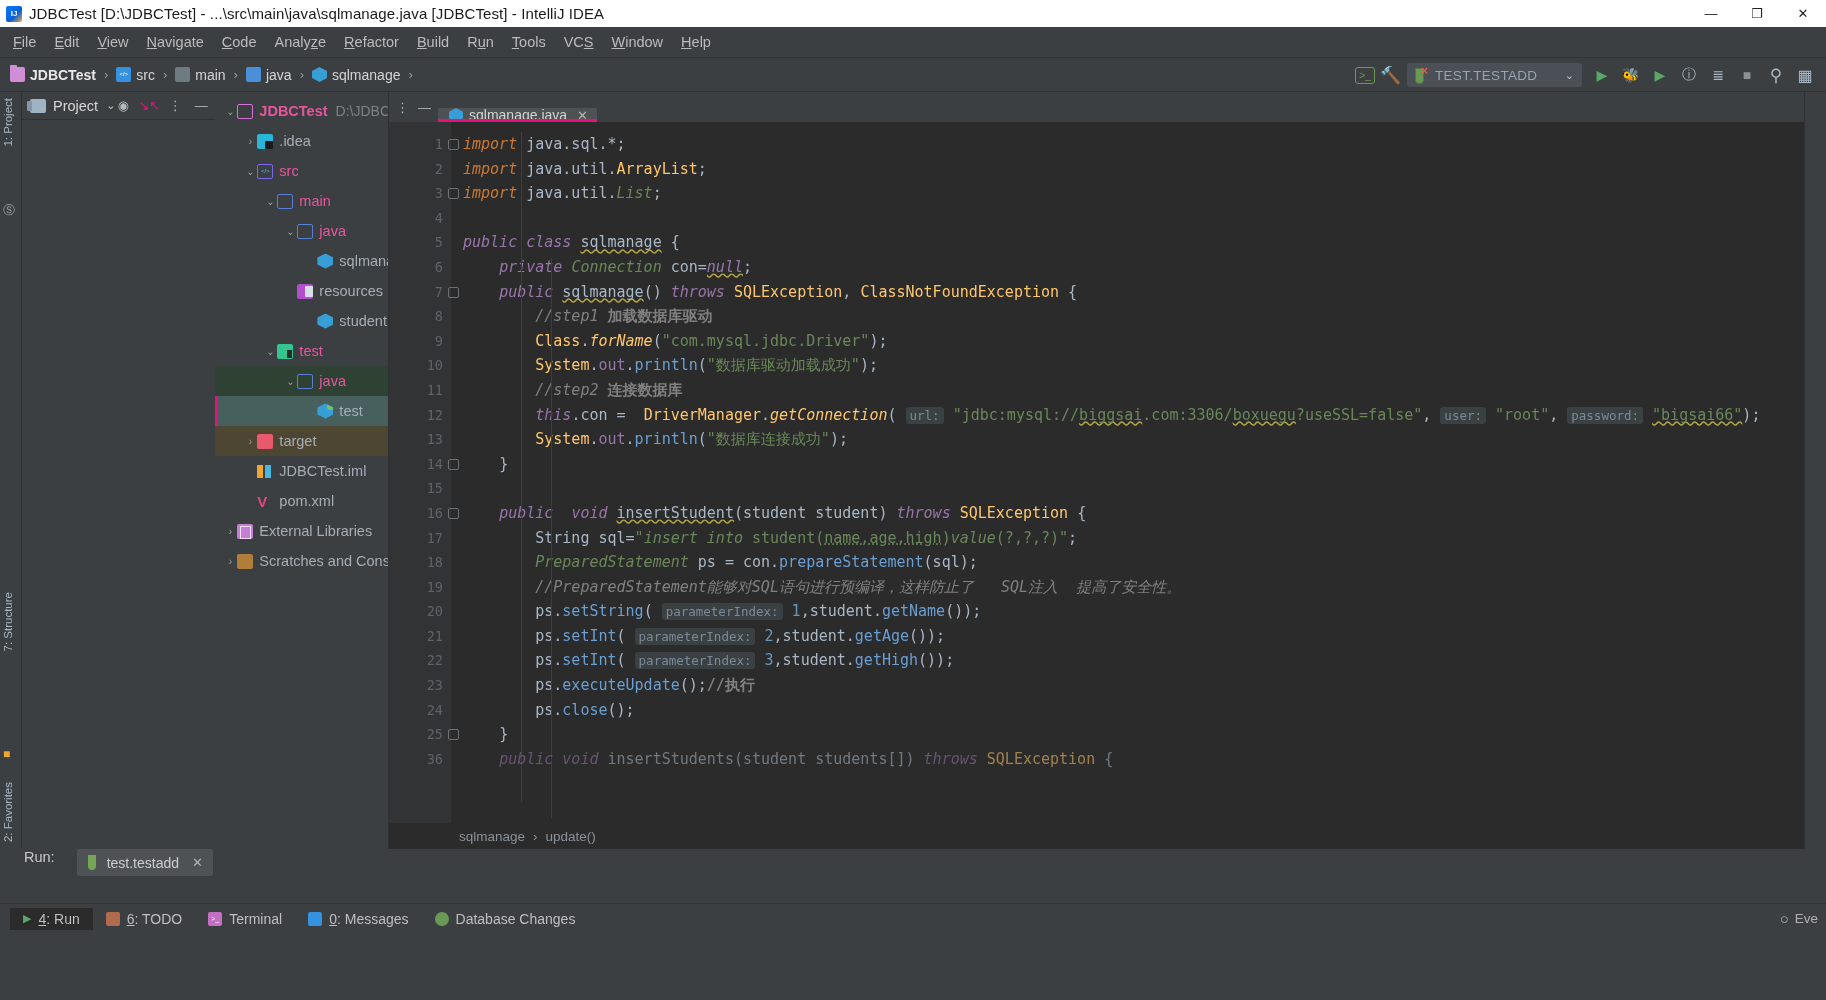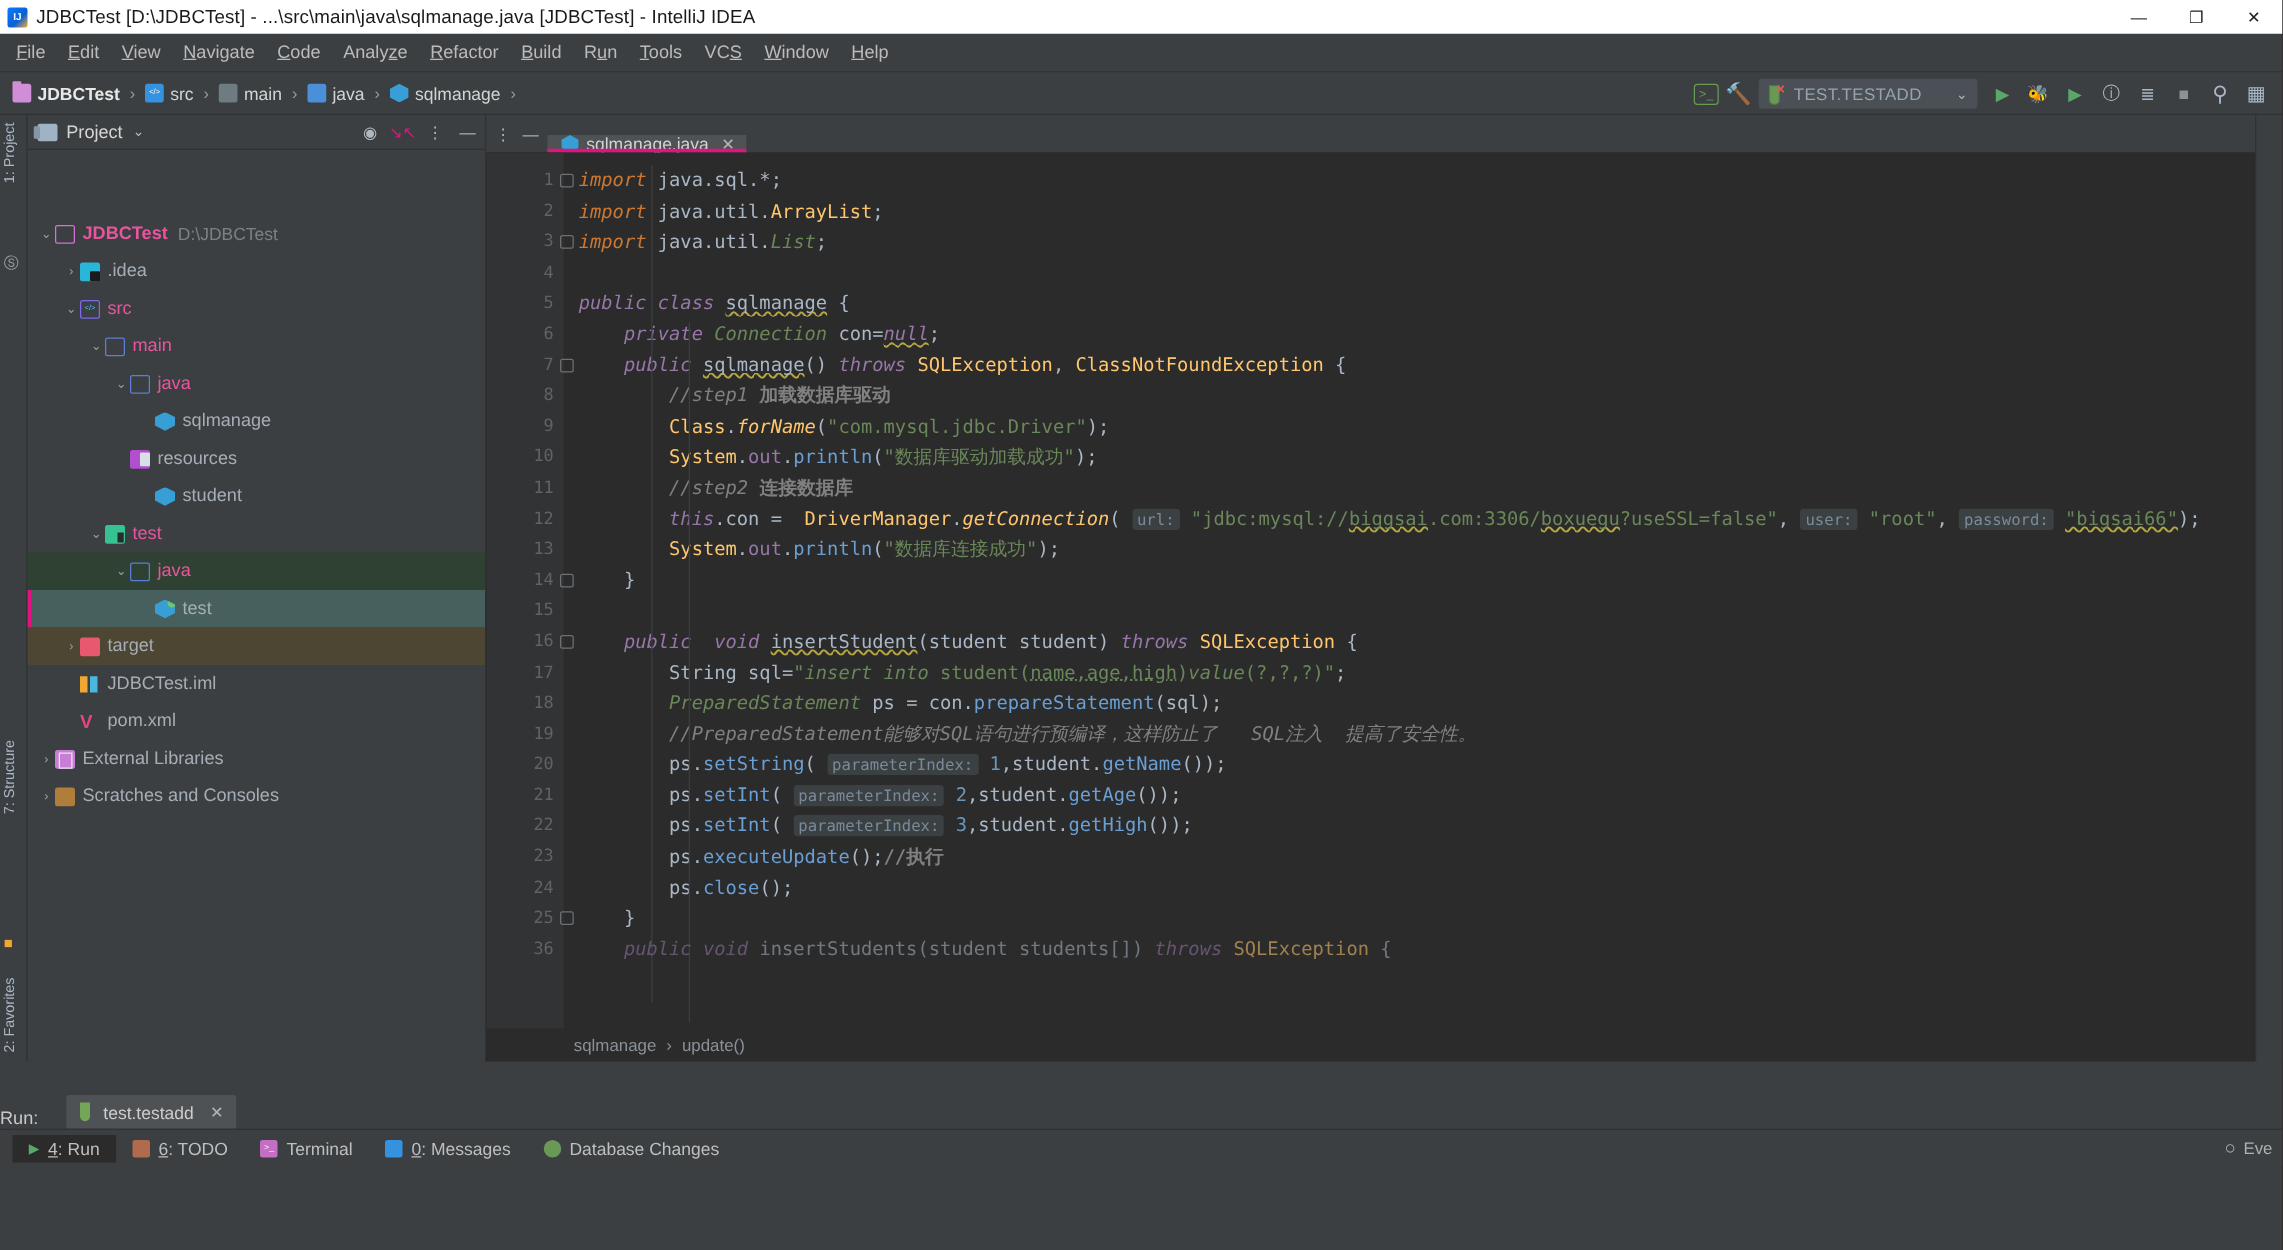--- a/index.html
+++ b/index.html
@@ -101,23 +101,22 @@
     flex: 0 0 22px;
   }
   .rail-label {
     position: absolute; left: 2px; color: #a9b7c6; font-size: 11.5px;
     writing-mode: vertical-rl; transform: rotate(180deg); white-space: nowrap;
   }
   .rail-icon { position: absolute; left: 3px; width: 15px; height: 15px; }
 
   
   .project-panel {
-    width: 367px; background: #3c3f41; display: flex; flex-direction: column; flex: 0 0 367px;
+    width: 367px; background: #3c3f41; display: flex; flex-direction: row; flex: 0 0 367px;
     border-right: 1px solid #2f3133;
-    gap: 48px;
   }
   .pp-header {
     height: 28px; display: flex; align-items: center; padding: 0 6px 0 8px;
     border-bottom: 1px solid #2f3133;
   }
   .pp-header .folder-ic {
     width: 16px; height: 14px; background: #a0b3c4; border-radius: 2px; margin-right: 7px;
     position: relative;
   }
   .pp-header .folder-ic::before {
@@ -234,21 +233,21 @@
   }
   .wavy { text-decoration: underline wavy #b5a642; text-decoration-skip-ink: none; }
 
   
   .editor-crumb {
     height: 26px; background: #2b2b2b; display: flex; align-items: center;
     padding-left: 70px; font-size: 13.5px; color: #8a9199; gap: 8px;
   }
 
   
-  .runpanel { height: 54px; background: #3c3f41; display: flex; align-items: flex-end; }
+  .runpanel { height: 54px; background: #3c3f41; display: flex; align-items: flex-start; padding-left: 24px; }
   .run-label { color: #c9c9c9; font-size: 14.5px; margin-right: 22px; }
   .run-tab {
     display: flex; align-items: center; background: #4e5254; height: 27px;
     padding: 0 10px; border-radius: 2px;
   }
   .run-tab .rt-ic { width: 11px; height: 15px; margin-right: 9px; position: relative; }
   .run-tab .rt-ic::before {
     content:""; position:absolute; left:1px; top:0; width:8px; height:15px;
     background:#74a657; border-radius: 0 0 4px 4px;
   }

